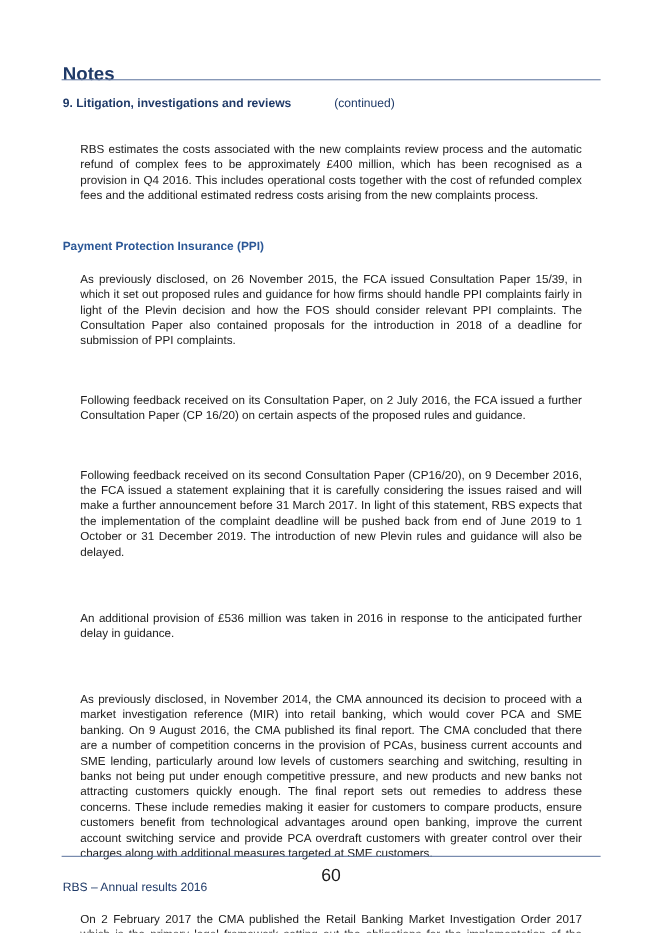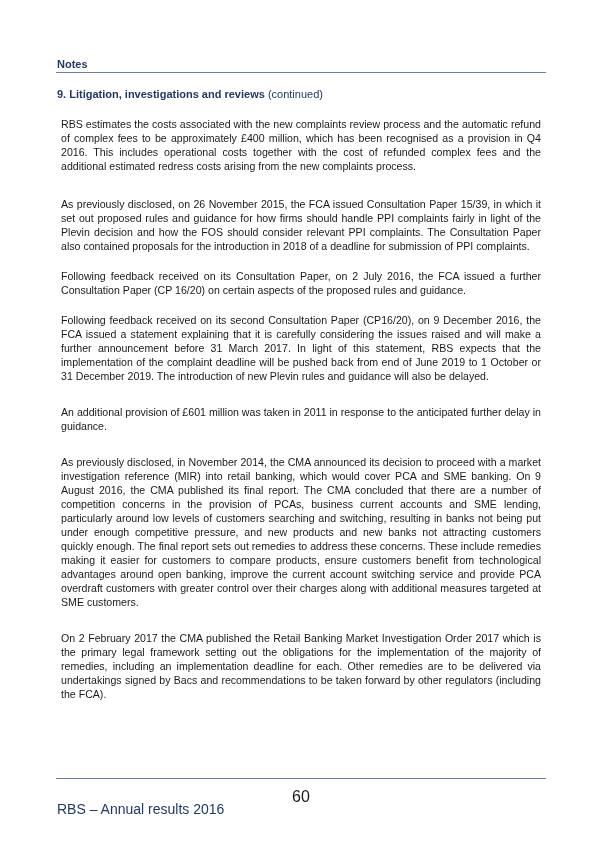--- a/index.html
+++ b/index.html
@@ -1,53 +1,54 @@
 <!DOCTYPE html>
 <html><head>
 <meta charset="utf-8">
 <style>
   html, body { margin: 0; padding: 0; background: #ffffff; }
   body { width: 600px; height: 848px; position: relative; overflow: hidden;
          font-family: "Liberation Sans", sans-serif; color: #1a1a1a; }
   .page { position: absolute; left: 57px; top: 0; width: 488px; }
-  .notes-label { position: absolute; top: 58px; left: 0; font-size: 11px; font-weight: bold; color: #1f3a68; }
+  .notes-label { position: absolute; top: 58px; left: 0; font-size: 17px; font-weight: bold; color: #1f3a68; }
   .rule-top { position: absolute; top: 72px; left: -1px; width: 490px; height: 0; border-top: 1.5px solid #6a7fa6; }
   .section-title { position: absolute; top: 88px; left: 0; font-size: 11px; font-weight: bold; color: #1f3a68; }
-  .section-title .cont { font-weight: normal; }
+  .section-title .cont { font-weight: normal; margin-left: 36px; }
   .body { position: absolute; top: 113px; left: 0; width: 488px; font-size: 10.6px; line-height: 14px; }
-  .body p { margin: 4px; text-align: justify; }
+  .body p { margin: 16px; text-align: justify; }
   .gap-s { height: 8px; }
   .gap-l { height: 14px; }
   .sub { font-weight: bold; color: #2b5796; font-size: 10.8px; line-height: 14px; }
   .rule-bottom { position: absolute; top: 778px; left: -1px; width: 490px; height: 0; border-top: 1px solid #6a7fa6; }
   .page-num { position: absolute; top: 788px; left: 0; width: 488px; text-align: center; font-size: 16px; color: #1a1a1a; }
-  .footer { position: absolute; top: 801px; left: 0; font-size: 14px; color: #1f3a68; }
+  .footer { position: absolute; top: 801px; left: 0; font-size: 11px; color: #1f3a68; }
 </style>
 </head>
 <body>
 
 <div class="page">
   <div class="notes-label">Notes</div>
   <div class="rule-top"></div>
   <div class="section-title">
     <span>9. Litigation, investigations and reviews</span>
     <span class="cont">(continued)</span>
   </div>
 
   <div class="body">
     <p>RBS estimates the costs associated with the new complaints review process and the automatic refund of complex fees to be approximately £400 million, which has been recognised as a provision in Q4 2016. This includes operational costs together with the cost of refunded complex fees and the additional estimated redress costs arising from the new complaints process.</p>
     <div class="gap-s"></div>
     <div class="gap-s"></div>
+    <div class="sub">Payment Protection Insurance (PPI)</div>
     <p>As previously disclosed, on 26 November 2015, the FCA issued Consultation Paper 15/39, in which it set out proposed rules and guidance for how firms should handle PPI complaints fairly in light of the Plevin decision and how the FOS should consider relevant PPI complaints. The Consultation Paper also contained proposals for the introduction in 2018 of a deadline for submission of PPI complaints.</p>
     <div class="gap-s"></div>
     <p>Following feedback received on its Consultation Paper, on 2 July 2016, the FCA issued a further Consultation Paper (CP 16/20) on certain aspects of the proposed rules and guidance.</p>
     <div class="gap-s"></div>
     <p>Following feedback received on its second Consultation Paper (CP16/20), on 9 December 2016, the FCA issued a statement explaining that it is carefully considering the issues raised and will make a further announcement before 31 March 2017. In light of this statement, RBS expects that the implementation of the complaint deadline will be pushed back from end of June 2019 to 1 October or 31 December 2019. The introduction of new Plevin rules and guidance will also be delayed.</p>
     <div class="gap-l"></div>
-    <p>An additional provision of £601 million was taken in 2011 in response to the anticipated further delay in guidance.</p>
+    <p>An additional provision of £536 million was taken in 2016 in response to the anticipated further delay in guidance.</p>
     <div class="gap-l"></div>
     <p>As previously disclosed, in November 2014, the CMA announced its decision to proceed with a market investigation reference (MIR) into retail banking, which would cover PCA and SME banking. On 9 August 2016, the CMA published its final report. The CMA concluded that there are a number of competition concerns in the provision of PCAs, business current accounts and SME lending, particularly around low levels of customers searching and switching, resulting in banks not being put under enough competitive pressure, and new products and new banks not attracting customers quickly enough. The final report sets out remedies to address these concerns. These include remedies making it easier for customers to compare products, ensure customers benefit from technological advantages around open banking, improve the current account switching service and provide PCA overdraft customers with greater control over their charges along with additional measures targeted at SME customers.</p>
     <div class="gap-l"></div>
     <p>On 2 February 2017 the CMA published the Retail Banking Market Investigation Order 2017 which is the primary legal framework setting out the obligations for the implementation of the majority of remedies, including an implementation deadline for each.  Other remedies are to be delivered via undertakings signed by Bacs and recommendations to be taken forward by other regulators (including the FCA).</p>
     <div class="gap-l"></div>
   </div>
 
   <div class="rule-bottom"></div>
   <div class="page-num">60</div>
   <div class="footer">RBS – Annual results 2016</div>

